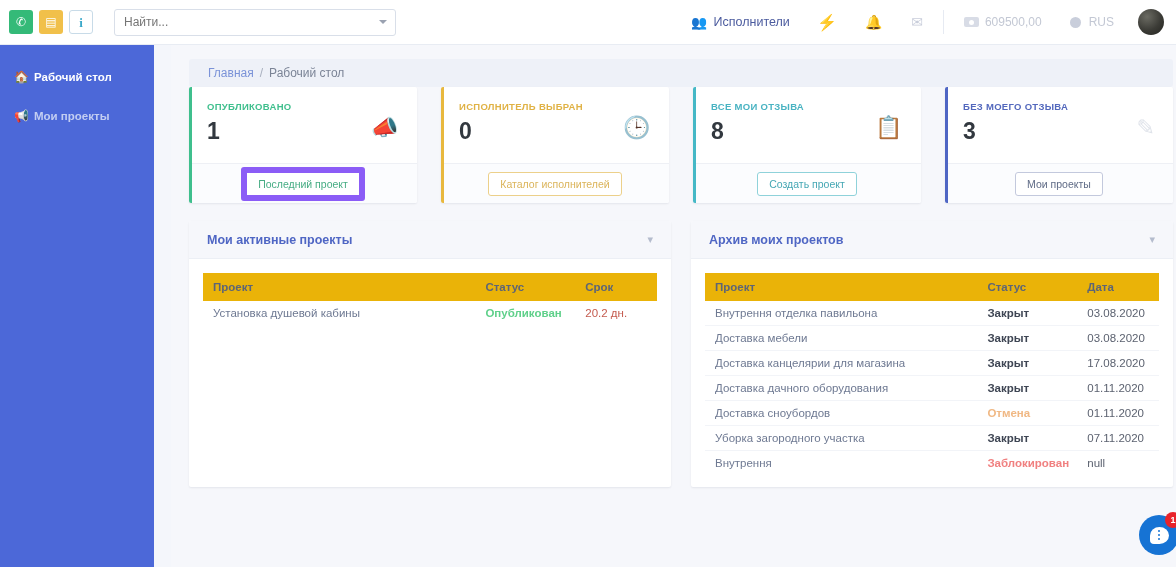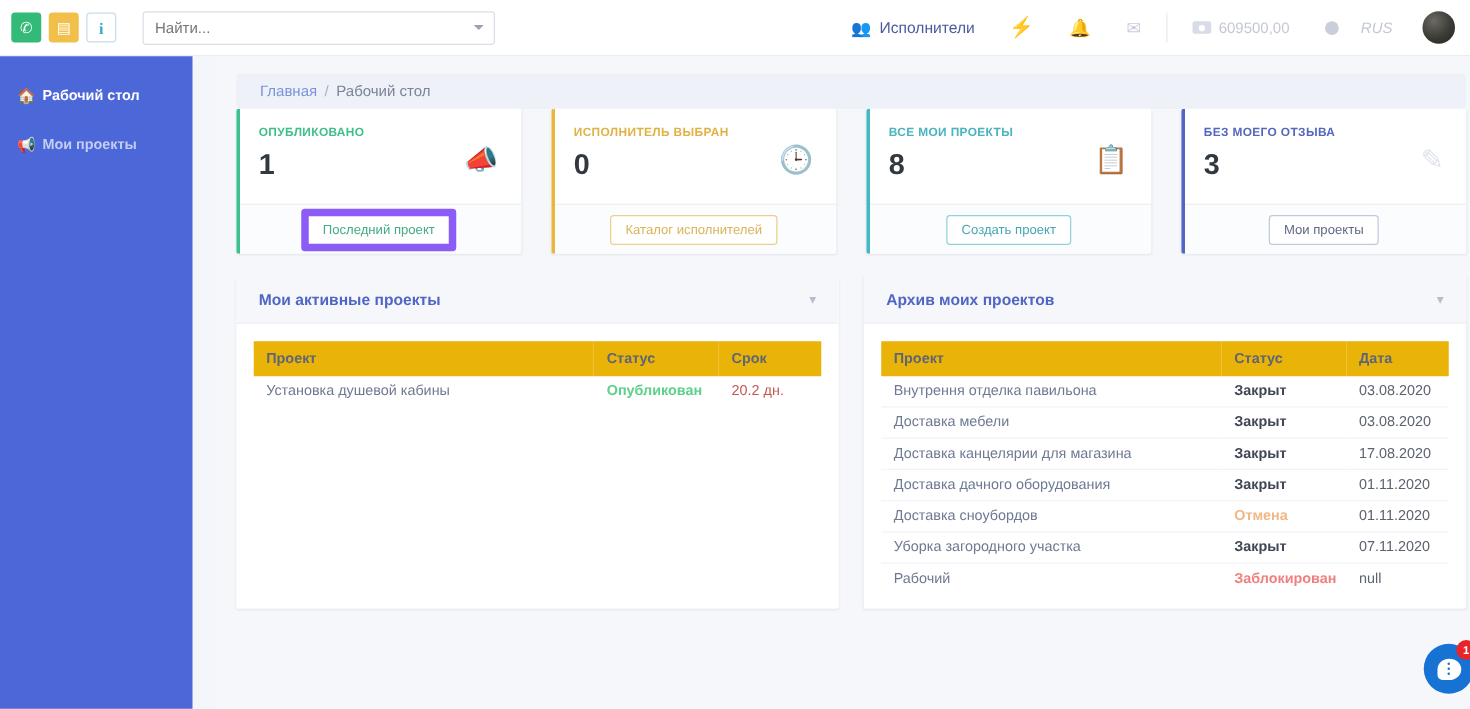--- a/index.html
+++ b/index.html
@@ -60,21 +60,21 @@
   .hdr-div { width: 1px; height: 24px; background: #e6eaf2; margin: 0 6px; }
   .money { color: #c3c8d4; font-size: 12px; display: flex; align-items: center; gap: 6px; }
   .money .bill {
     width: 15px; height: 10px; background: #d8dce6; border-radius: 2px;
     display: inline-block; position: relative;
   }
   .money .bill:after {
     content: ""; position: absolute; left: 5px; top: 2.5px;
     width: 5px; height: 5px; border-radius: 50%; background: #fff;
   }
-  .lang { color: #c3c8d4; font-size: 12px; display: flex; align-items: center; gap: 18px; font-style: italic; }
+  .lang { color: #c3c8d4; font-size: 12px; display: flex; align-items: center; gap: 8px; }
   .globe {
     width: 11px; height: 11px; border-radius: 50%; background: #c9cedb;
     display: inline-block;
   }
   .avatar {
     width: 26px; height: 26px; border-radius: 50%;
     background: radial-gradient(circle at 35% 30%, #6b6b63 0%, #3b3b36 55%, #23231f 100%);
     margin-left: 10px;
   }
 
@@ -289,21 +289,21 @@
         <div class="card-ic">🕒</div>
       </div>
       <div class="card-foot">
         <div class="card-btn" style="border:1px solid #ecd08a;color:#dbb45a">Каталог исполнителей</div>
       </div>
     </div>
 
     <div class="card">
       <div class="card-bar" style="background:#45b8c6"></div>
       <div class="card-body">
-        <div class="card-label" style="color:#49b3c2">ВСЕ МОИ ПРОЕКТЫ</div>
+        <div class="card-label" style="color:#49b3c2">ВСЕ МОИ ОТЗЫВА</div>
         <div class="card-value">8</div>
         <div class="card-ic">📋</div>
       </div>
       <div class="card-foot">
         <div class="card-btn" style="border:1px solid #8fd2da;color:#45a7b4">Создать проект</div>
       </div>
     </div>
 
     <div class="card">
       <div class="card-bar" style="background:#4f66c4"></div>
@@ -385,21 +385,21 @@
                 <td>Доставка сноубордов</td>
                 <td style="color: rgb(240, 184, 132); font-weight: bold;">Отмена</td>
                 <td class="date">01.11.2020</td>
               </tr>
               <tr>
                 <td>Уборка загородного участка</td>
                 <td style="color: rgb(63, 70, 84); font-weight: bold;">Закрыт</td>
                 <td class="date">07.11.2020</td>
               </tr>
               <tr>
-                <td>Рабочий</td>
+                <td>Внутрення</td>
                 <td style="color: rgb(240, 128, 128); font-weight: bold;">Заблокирован</td>
                 <td class="date">null</td>
               </tr>
             </tbody>
         </table>
       </div>
     </div>
 
   </div>
 

